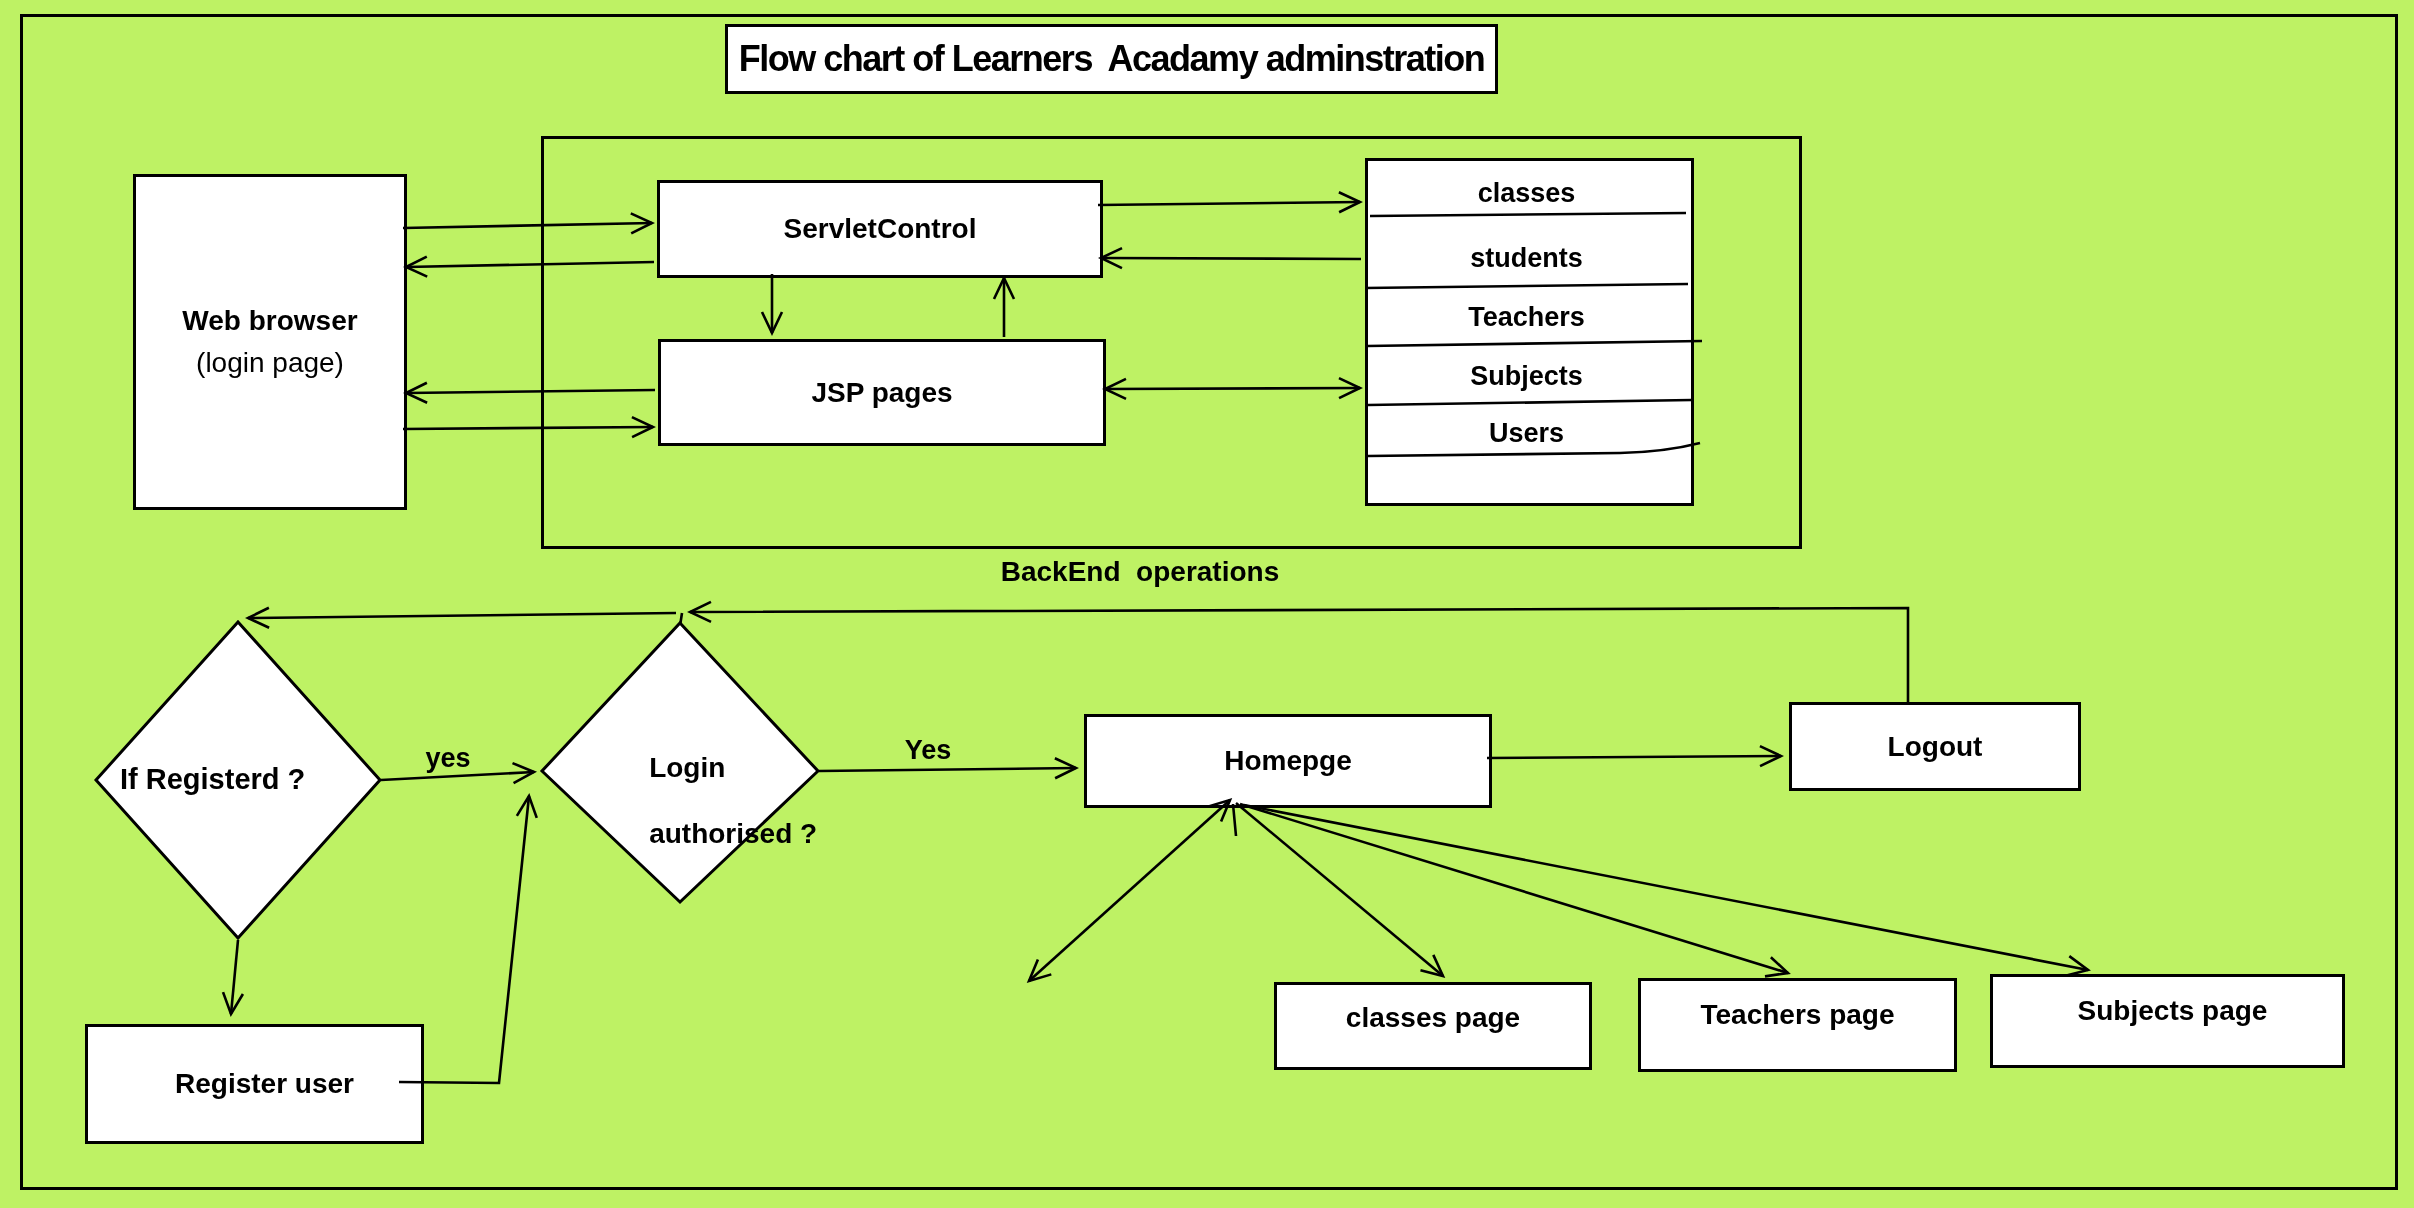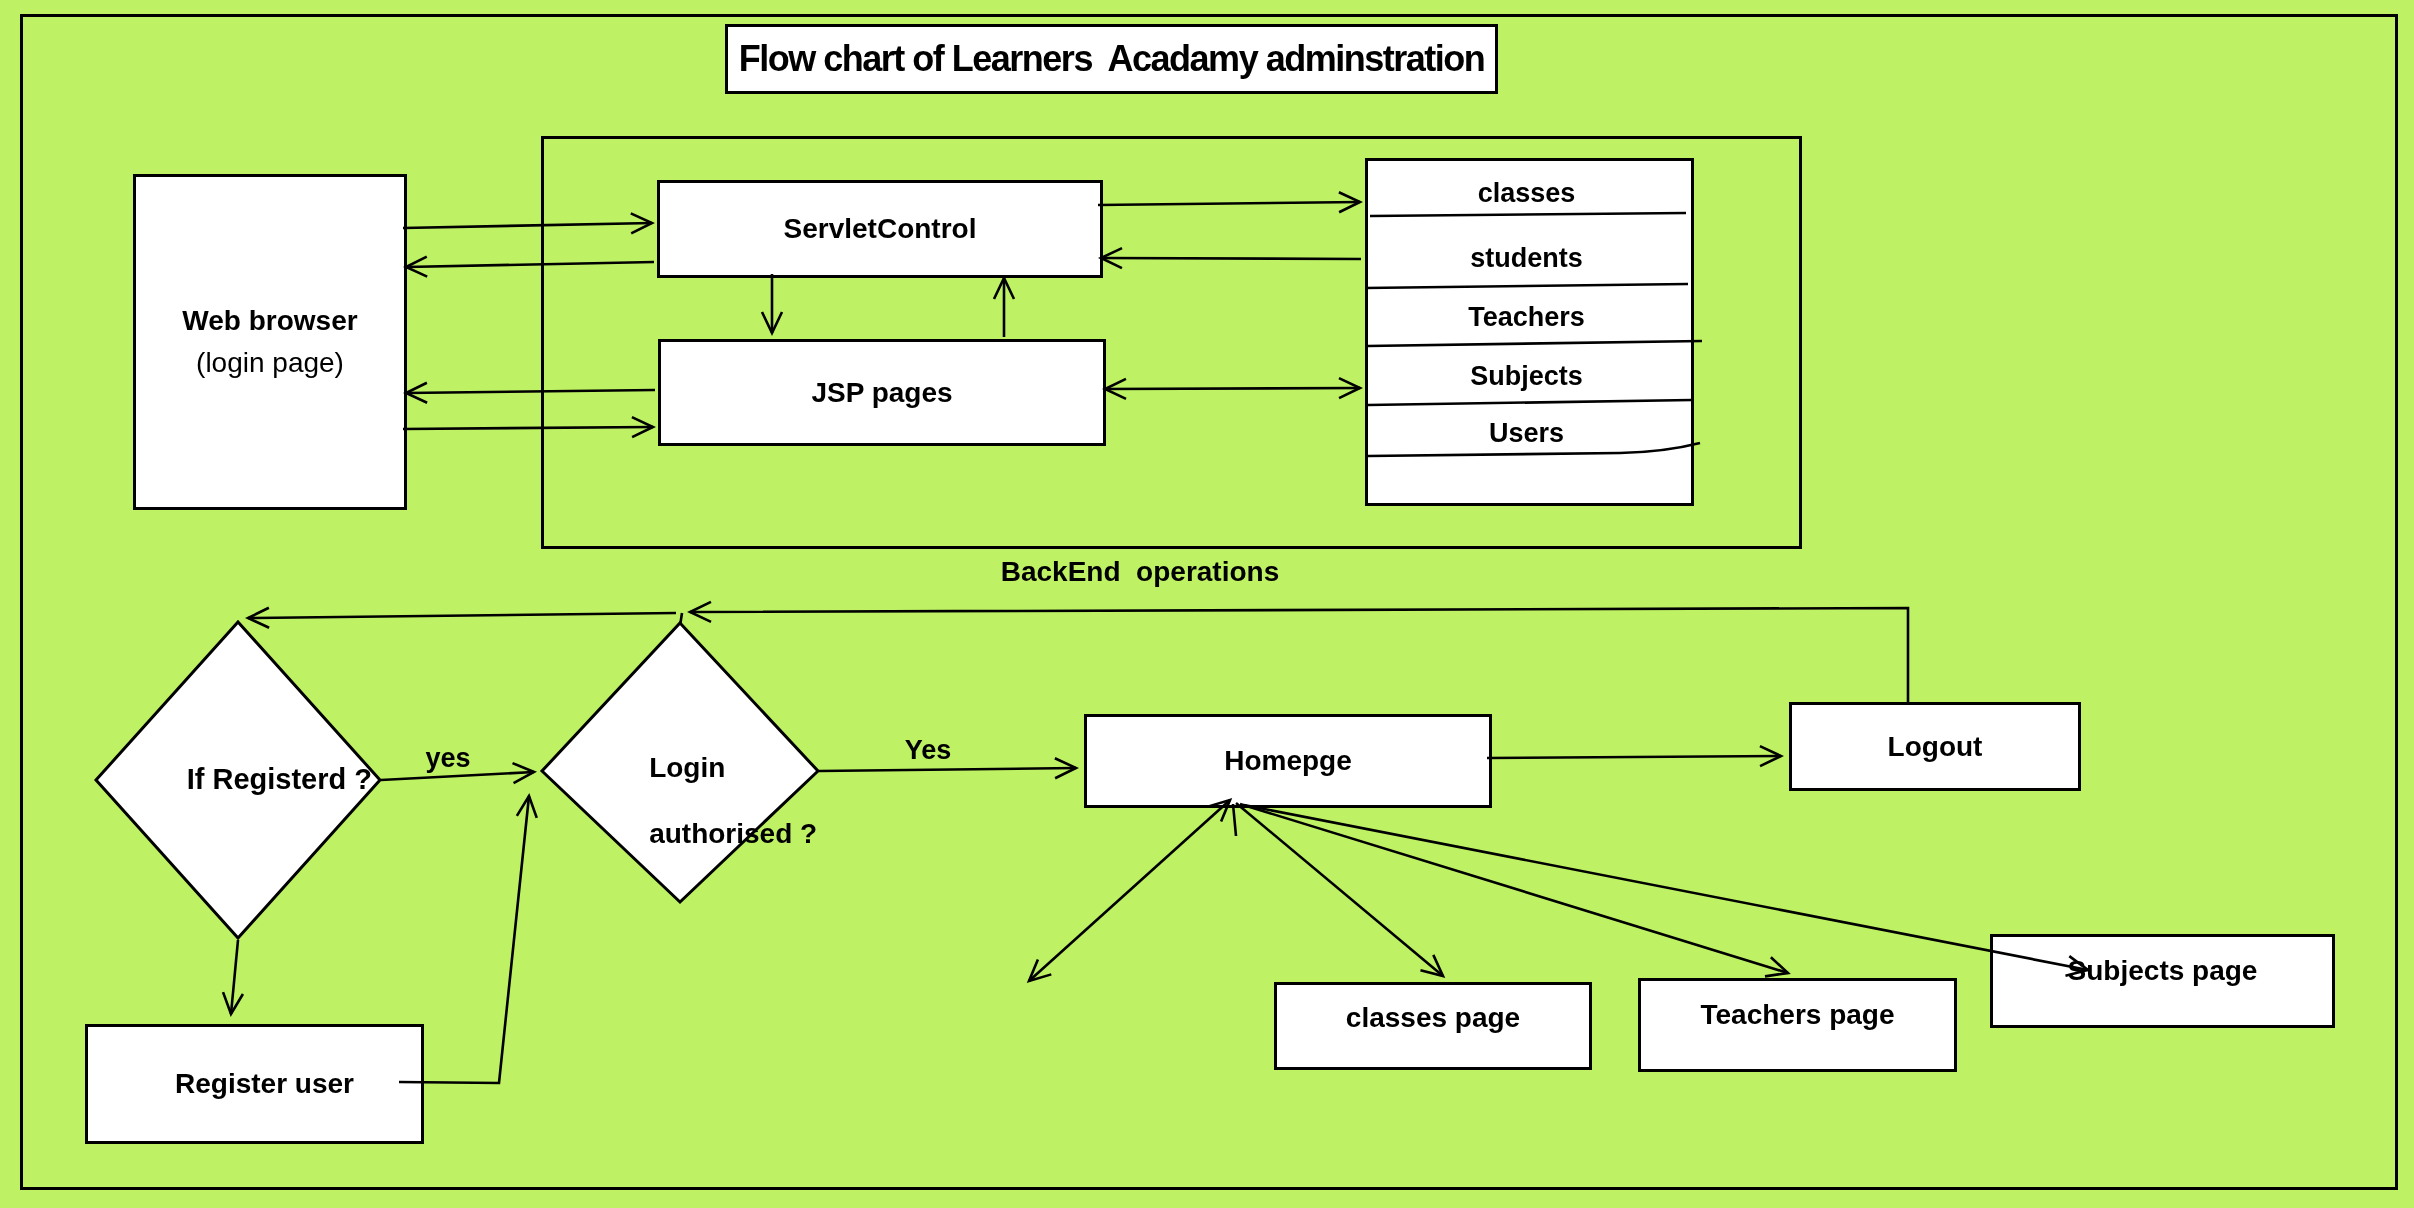--- a/index.html
+++ b/index.html
@@ -44,21 +44,21 @@
 
   <div class="box" style="left:1365px;top:158px;width:323px;height:342px;"></div>
   <div class="lbl fs27 dbname" style="left:1365px;top:178px;">classes</div>
   <div class="lbl fs27 dbname" style="left:1365px;top:243px;">students</div>
   <div class="lbl fs27 dbname" style="left:1365px;top:302px;">Teachers</div>
   <div class="lbl fs27 dbname" style="left:1365px;top:361px;">Subjects</div>
   <div class="lbl fs27 dbname" style="left:1365px;top:418px;">Users</div>
 
   <div class="lbl fs28" style="left:1000px;top:556px;width:280px;text-align:center;">BackEnd  operations</div>
 
-  <div class="lbl" style="left:132px;top:763px;width:240px;text-align:right;font-size:29px;">If Registerd ?</div>
+  <div class="lbl" style="left:120px;top:763px;width:240px;text-align:left;font-size:29px;">If Registerd ?</div>
   <div class="lbl" style="left:618px;top:718px;width:190px;text-align:left;font-size:28px;line-height:33px;">
     <span>Login</span><br>
     <span>authorised ?</span>
   </div>
 
   <div class="lbl fs27" style="left:408px;top:743px;width:80px;text-align:center;">yes</div>
   <div class="lbl fs27" style="left:888px;top:735px;width:80px;text-align:center;">Yes</div>
 
   <div class="box fs28" style="left:1084px;top:714px;width:402px;height:88px;">
     <span>Homepge</span>
@@ -69,21 +69,21 @@
   <div class="box fs28" style="left:85px;top:1024px;width:313px;height:114px;padding-left:20px;">
     <span>Register user</span>
   </div>
 
   <div class="box fs28" style="left:1274px;top:982px;width:312px;height:82px;align-items:center;text-align:right;">
     <span style="position:relative;top:-8px;">classes page</span>
   </div>
   <div class="box fs28" style="left:1638px;top:978px;width:313px;height:88px;">
     <span style="position:relative;top:-10px;">Teachers page</span>
   </div>
-  <div class="box fs28" style="left:1990px;top:934px;width:339px;height:88px;">
+  <div class="box fs28" style="left:1990px;top:974px;width:339px;height:88px;padding-left:10px;">
     <span style="position:relative;top:-10px;">Subjects page</span>
   </div>
 
   <svg class="wires" width="2414" height="1208" viewBox="0 0 2414 1208" xmlns="http://www.w3.org/2000/svg">
     <defs>
       <marker id="ah" viewBox="0 0 26 24" markerWidth="26" markerHeight="24" refX="23" refY="12" orient="auto" markerUnits="userSpaceOnUse">
         <path d="M2 2 L23 12 L2 22" fill="none" stroke="#000" stroke-width="2.6"></path>
       </marker>
       <marker id="ahs" viewBox="0 0 26 24" markerWidth="26" markerHeight="24" refX="23" refY="12" orient="auto-start-reverse" markerUnits="userSpaceOnUse">
         <path d="M2 2 L23 12 L2 22" fill="none" stroke="#000" stroke-width="2.6"></path>

